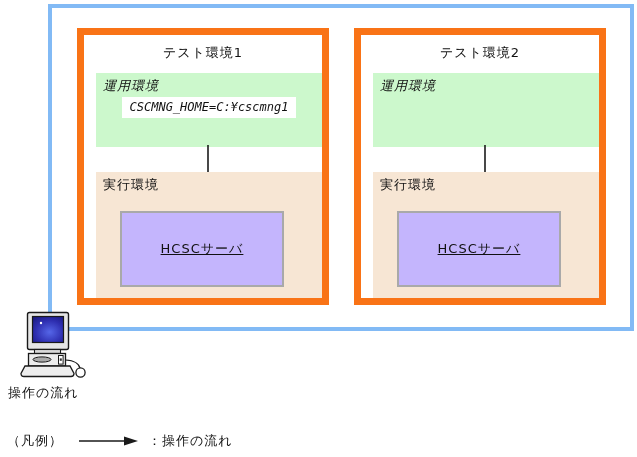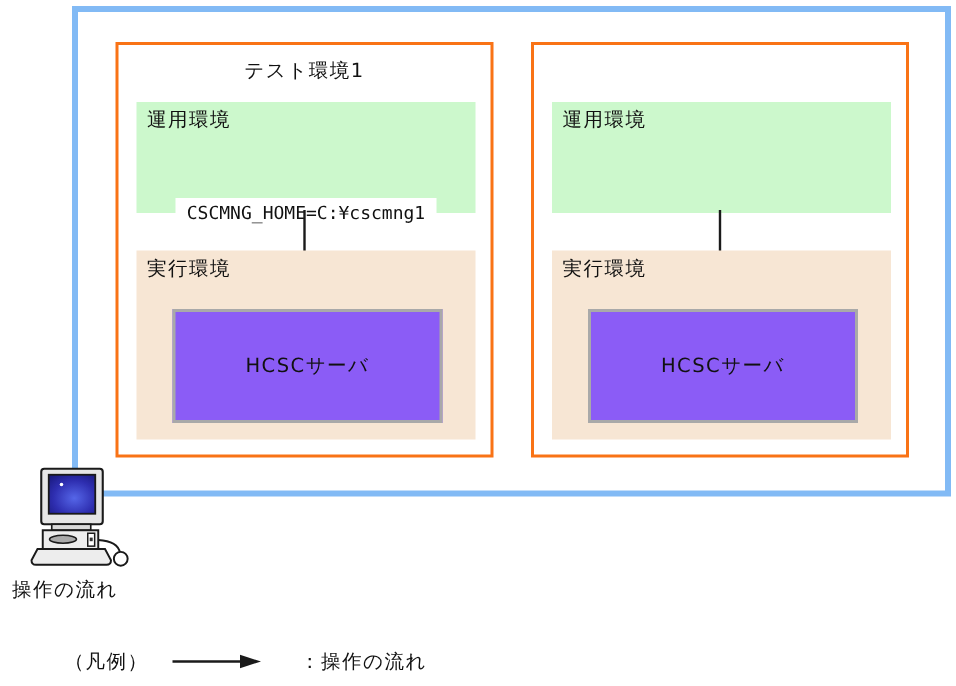--- a/index.html
+++ b/index.html
@@ -6,69 +6,69 @@
   .canvas{
     position:relative;width:637px;height:457px;background:#fff;overflow:hidden;
     font-family:"DejaVu Sans",sans-serif;color:#111;
   }
   .outer-frame{
     position:absolute;left:48px;top:4px;width:586px;height:327px;
     border:4px solid #82baf5;box-sizing:border-box;background:transparent;
   }
   .env-panel{
     position:absolute;top:28px;width:252px;height:277px;
-    border:2px solid #f97316;box-sizing:border-box;background:#fff;
+    border:7px solid #f97316;box-sizing:border-box;background:#fff;
   }
   .env-panel.p1{left:77px;}
   .env-panel.p2{left:354px;}
   .env-title{
     position:absolute;left:0;top:9px;width:100%;text-align:center;
     font-size:13px;line-height:18px;letter-spacing:1px;
   }
   .op-box{
     position:absolute;left:12px;top:38px;width:226px;height:74px;
     background:#ccf8cc;
+    font-style:italic;
   }
   .exec-box{
     position:absolute;left:12px;top:137px;width:226px;height:126px;
     background:#f7e6d4;
     text-align:right;
   }
   .zone-label{
     position:absolute;left:7px;top:4px;font-size:13px;line-height:17px;letter-spacing:1px;
   }
   .var-box{
     position:absolute;left:26px;top:24px;width:174px;height:21px;
     background:#fff;text-align:center;
     font-family:"DejaVu Sans Mono",monospace;font-size:12px;line-height:21px;
     white-space:nowrap;
-    margin-top:40px;
   }
   .server-box{
-    position:absolute;left:24px;top:39px;width:180px;height:76px;
-    background:#8b5cf6;border:2px solid #a9a9a9;box-sizing:border-box;
+    position:absolute;left:24px;top:39px;width:164px;height:76px;
+    background:#c4b5fd;border:2px solid #a9a9a9;box-sizing:border-box;
     display:flex;align-items:center;justify-content:center;
-    font-size:13px;letter-spacing:1px;
+    font-size:13px;letter-spacing:1px;text-decoration:underline;
   }
   .flow-arrow{
     position:absolute;left:117px;top:110px;width:14px;height:66px;
   }
   .computer-icon{
     position:absolute;left:14px;top:302px;width:80px;height:85px;z-index:5;
   }
   .machine-label{
     position:absolute;left:8px;top:384px;font-size:13px;letter-spacing:1px;z-index:5;
   }
   .legend{
     position:absolute;left:7px;top:432px;height:18px;display:flex;align-items:center;
     font-size:13px;letter-spacing:1px;
   }
-  .legend-title{display:inline-block;margin-left:36px;}
+  .legend-title{display:inline-block;}
   .legend-arrow{margin-left:15px;width:62px;height:12px;display:inline-block;}
-  .legend-meaning{margin-left:24px;display:inline-block;}
+  .legend-meaning{margin-left:8px;display:inline-block;}
 </style>
 </head>
 <body>
 
 <div class="canvas">
 
   <div class="outer-frame"></div>
 
   <div class="env-panel p1">
     <div class="env-title">テスト環境1</div>
@@ -80,20 +80,21 @@
       <line x1="7" y1="0" x2="7" y2="55" stroke="#1a1a1a" stroke-width="1.6"></line>
       <polygon points="2,53 12,53 7,66" fill="#1a1a1a"></polygon>
     </svg>
     <div class="exec-box">
       <div class="zone-label">実行環境</div>
       <div class="server-box">HCSCサーバ</div>
     </div>
   </div>
 
   <div class="env-panel p2">
+    <div class="env-title">テスト環境2</div>
     <div class="op-box">
       <div class="zone-label">運用環境</div>
     </div>
     <svg class="flow-arrow" viewBox="0 0 14 66">
       <line x1="7" y1="0" x2="7" y2="55" stroke="#1a1a1a" stroke-width="1.6"></line>
       <polygon points="2,53 12,53 7,66" fill="#1a1a1a"></polygon>
     </svg>
     <div class="exec-box">
       <div class="zone-label">実行環境</div>
       <div class="server-box">HCSCサーバ</div>

